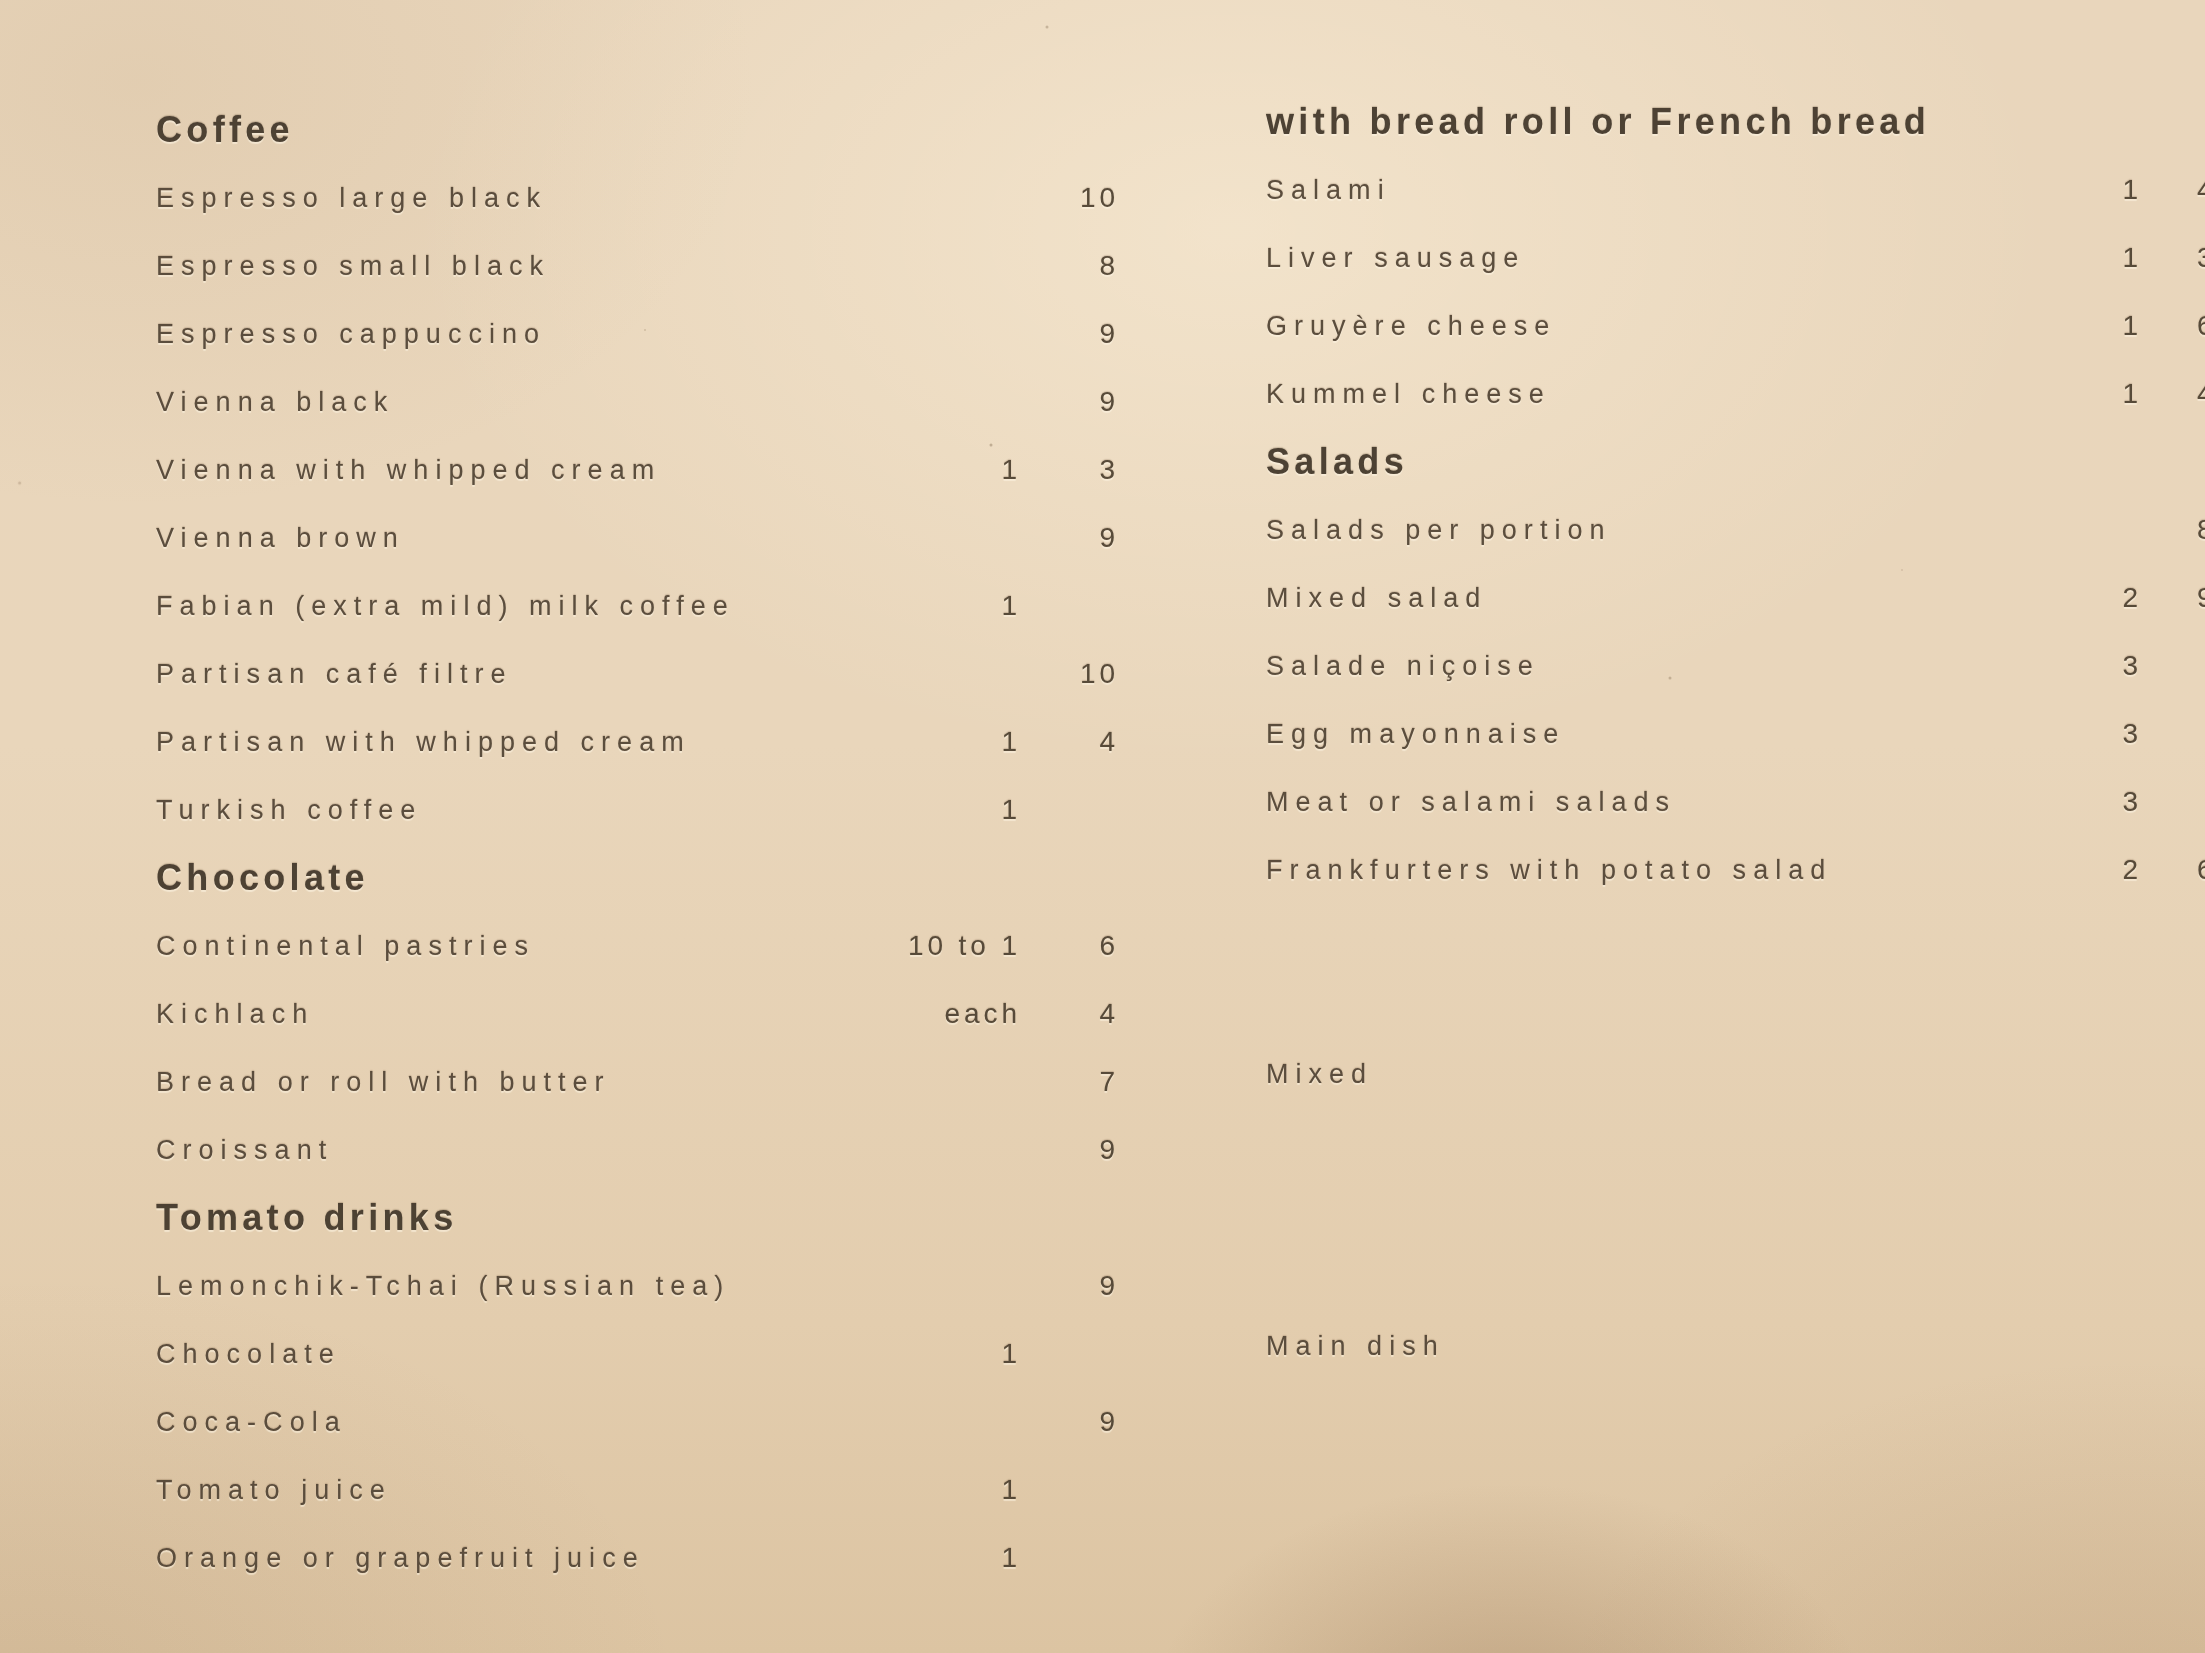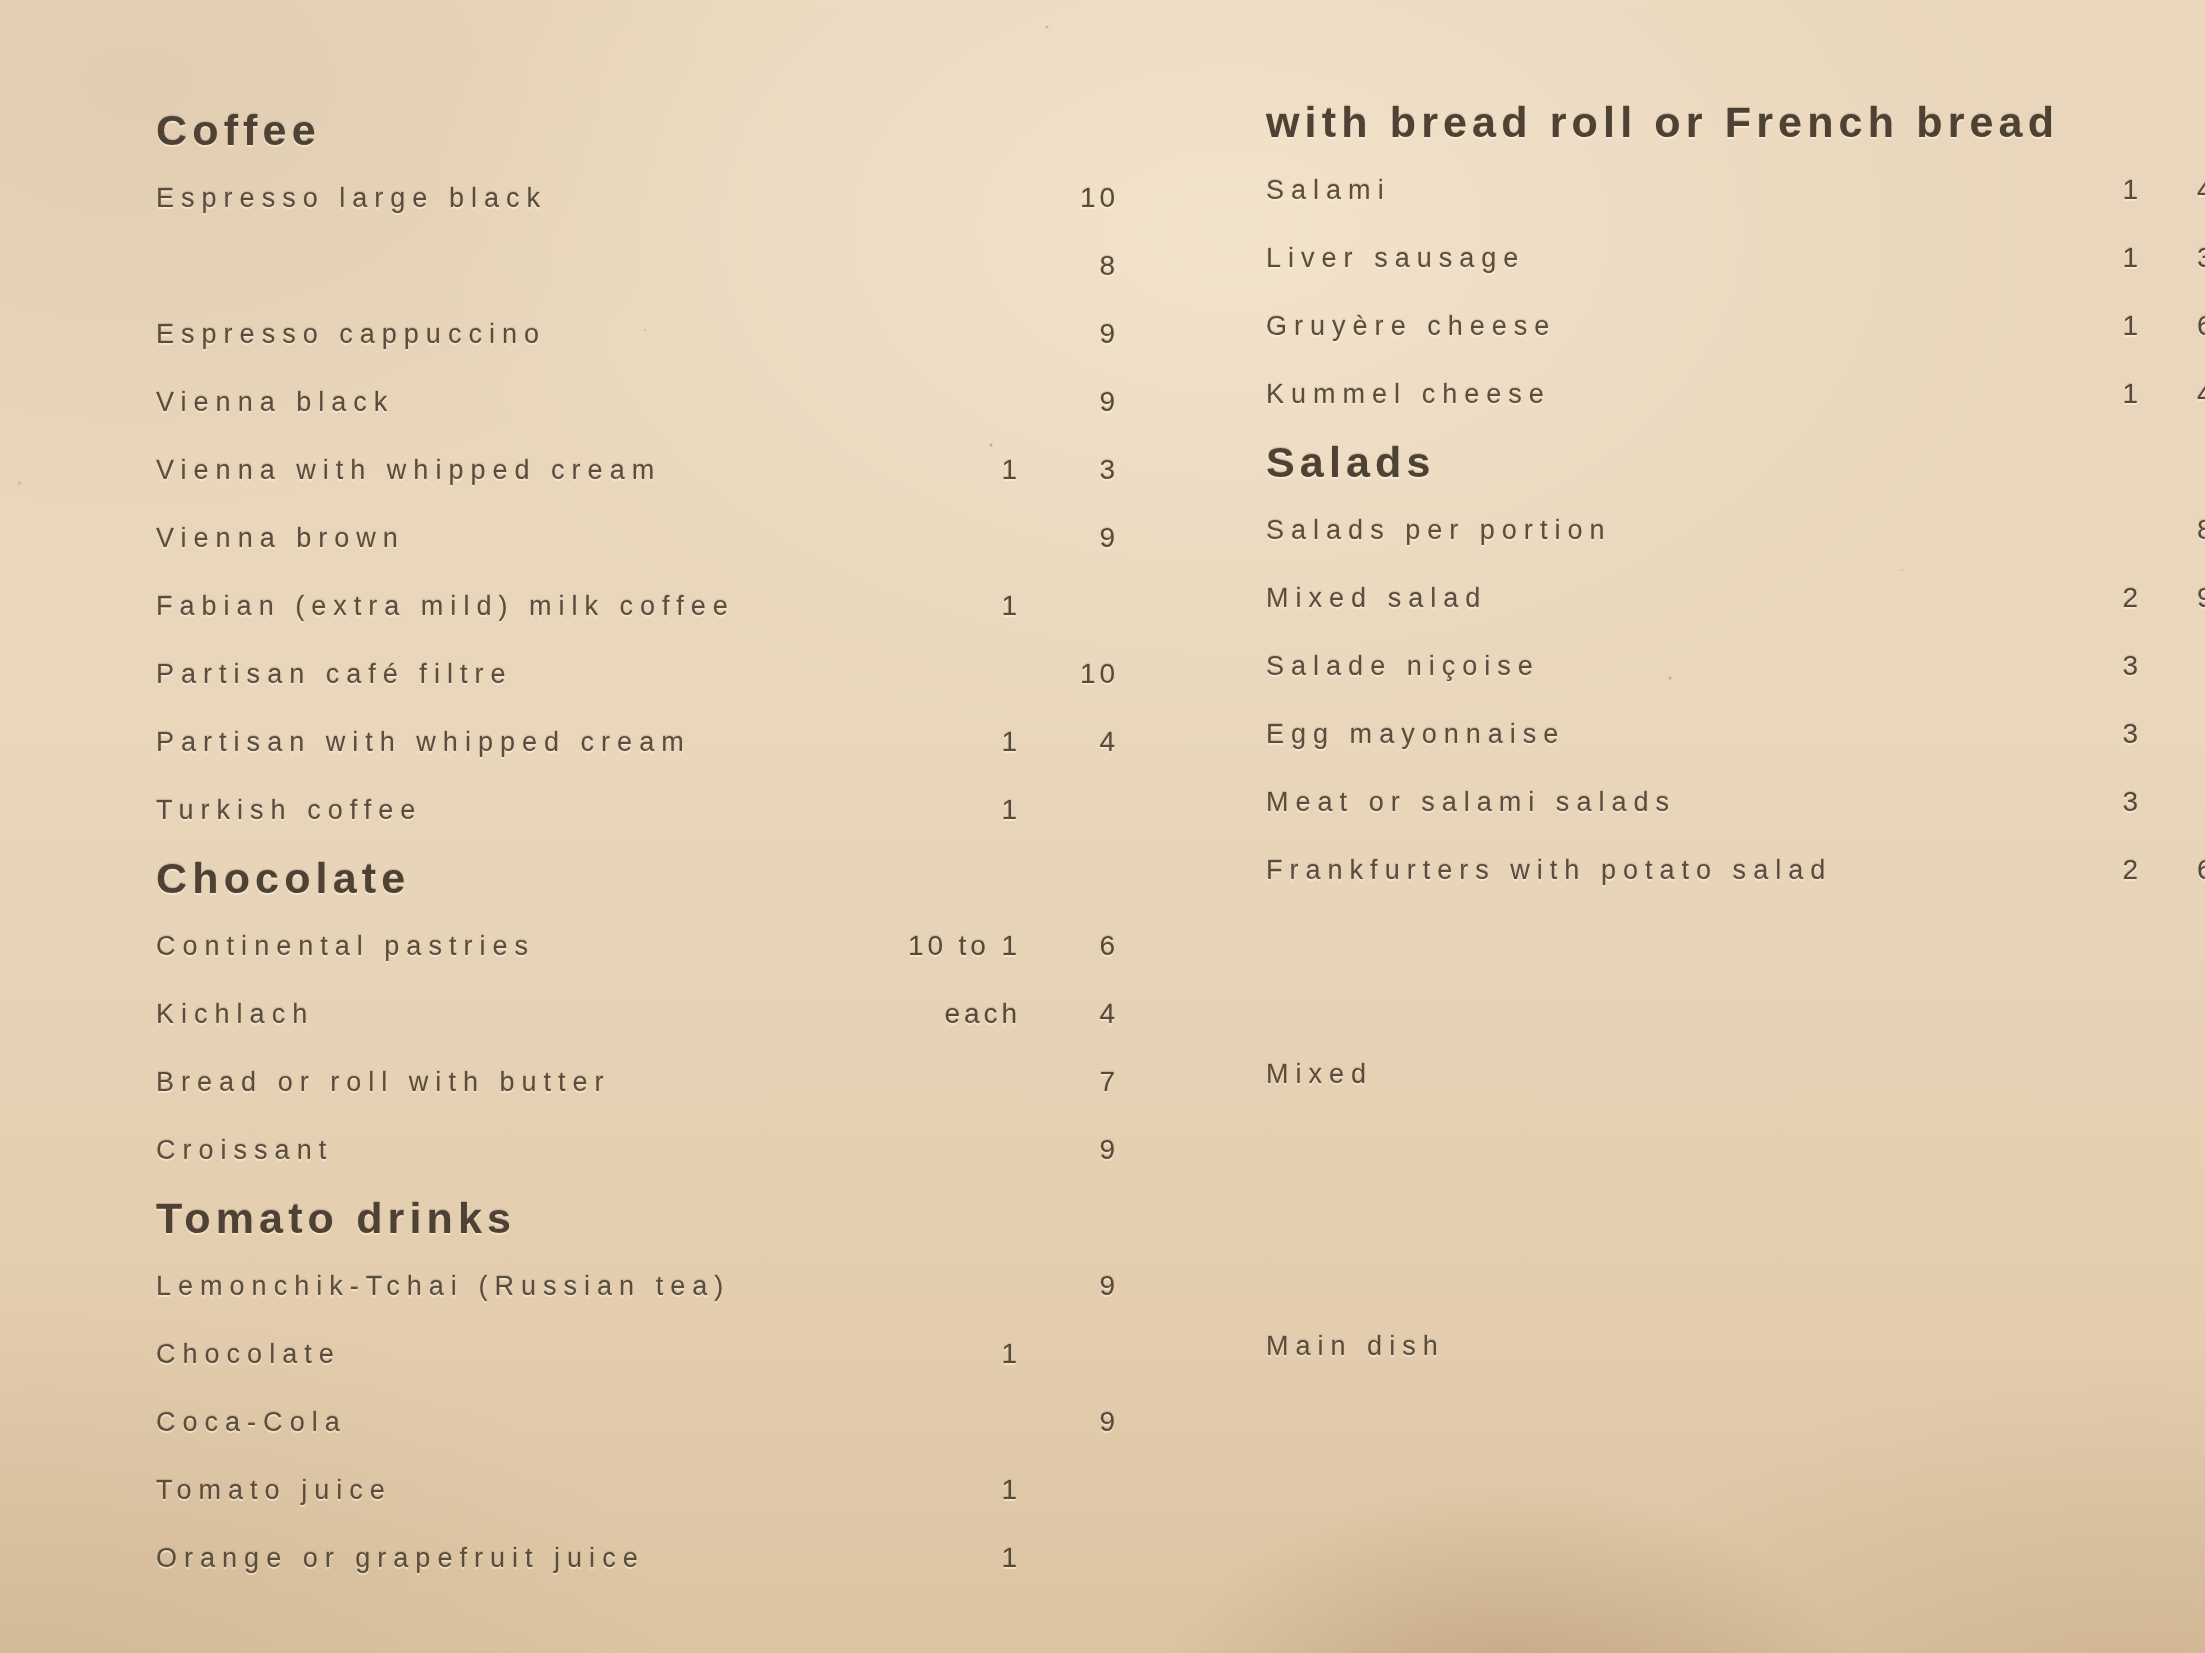--- a/index.html
+++ b/index.html
@@ -64,21 +64,21 @@
     letter-spacing: 0.26em;
     color: rgba(84, 71, 55, 0.95);
     text-shadow:
       0 -1.1px 1.1px rgba(92, 66, 40, 0.22),
       0 1.6px 1.1px rgba(255, 248, 232, 0.55);
   }
 
   .row.header .hdr {
     position: absolute;
     left: 0;
-    font-size: 43px;
+    font-size: 36px;
     font-weight: bold;
     letter-spacing: 0.12em;
     color: rgba(72, 61, 48, 0.97);
     text-shadow:
       0 -1.1px 1.1px rgba(80, 58, 35, 0.25),
       0 1.6px 1.1px rgba(255, 248, 232, 0.55);
   }
 
   .price {
     position: absolute;
@@ -104,20 +104,21 @@
 <div class="menu">
   <div class="col col-left">
       <div class="row header">
         <span class="hdr">Coffee</span>
       </div>
       <div class="row item">
         <span class="label">Espresso large black</span>
         <span class="price c2">10</span>
       </div>
       <div class="row item">
+        <span class="label">Espresso small black</span>
         <span class="price c2">8</span>
       </div>
       <div class="row item">
         <span class="label">Espresso cappuccino</span>
         <span class="price c2">9</span>
       </div>
       <div class="row item">
         <span class="label">Vienna black</span>
         <span class="price c2">9</span>
       </div>

